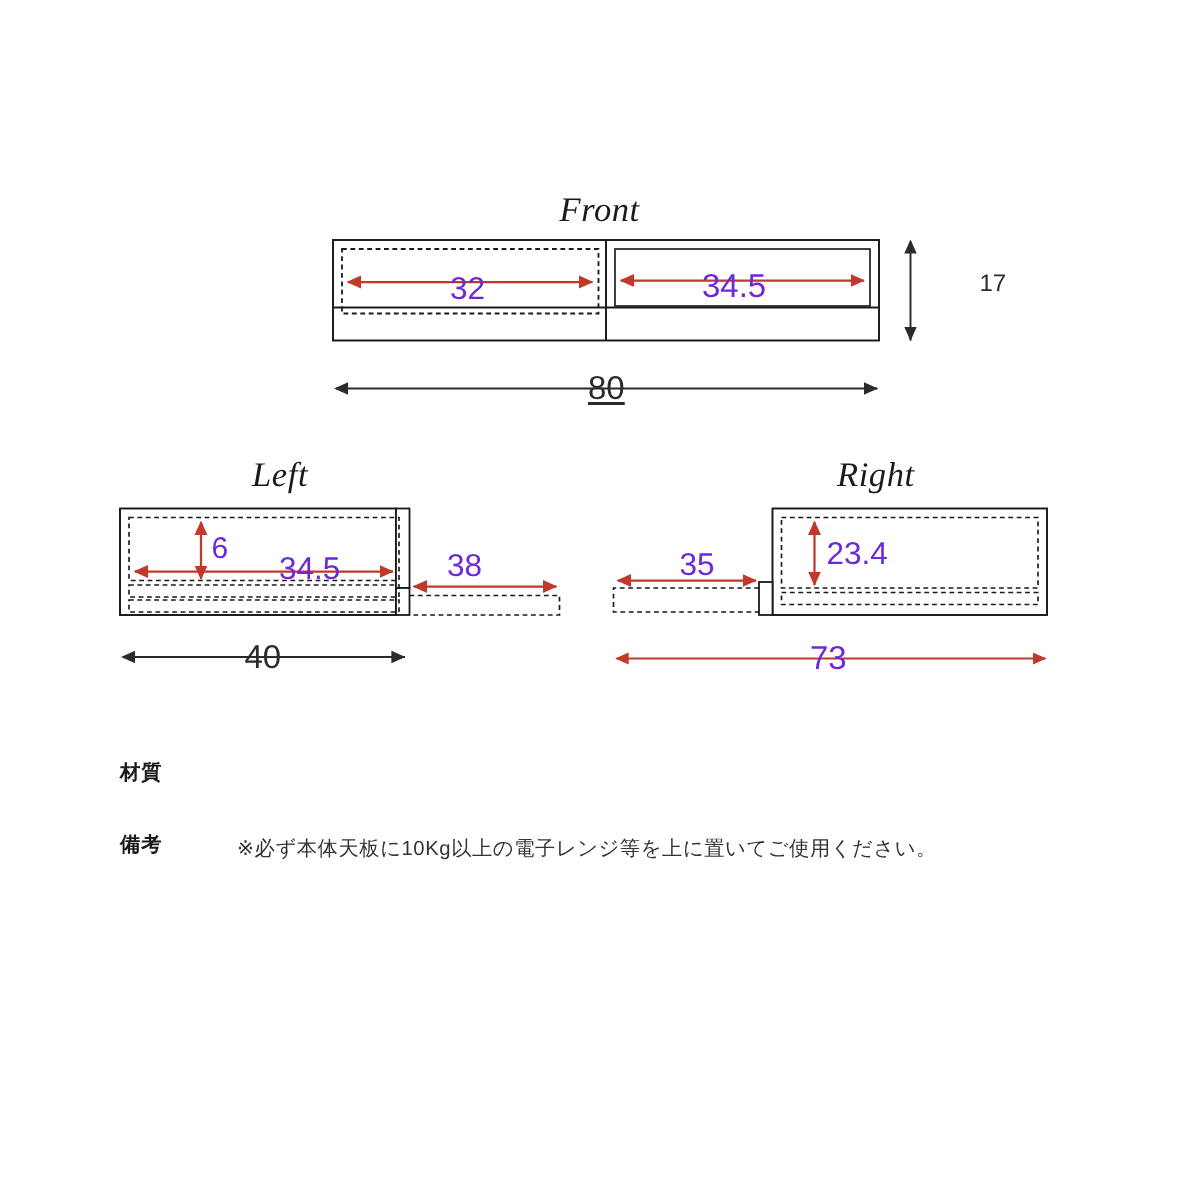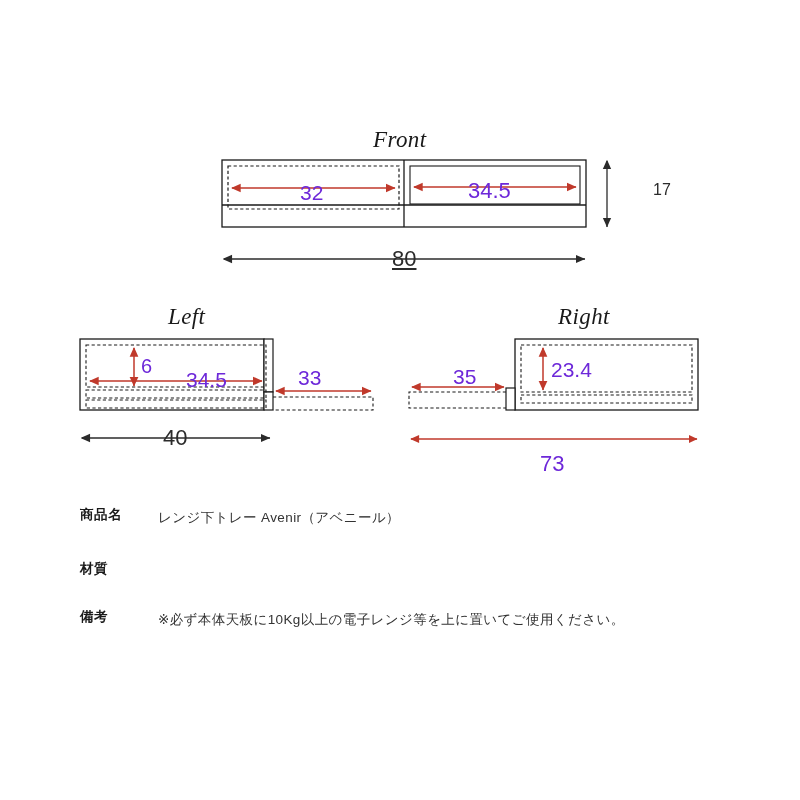--- a/index.html
+++ b/index.html
@@ -60,21 +60,21 @@
   #dim-front-17      { left: 617px; top: 182px;  font-size: 16px; margin-left: 36px; }
   #dim-front-80      { left: 392px; top: 248px;  font-size: 22px; text-decoration: underline; }
 
   #dim-left-6        { left: 141px; top: 356px;  font-size: 20px; }
   #dim-left-345      { left: 186px; top: 369px;  font-size: 21px; }
   #dim-left-33       { left: 298px; top: 367px;  font-size: 21px; }
   #dim-left-40       { left: 163px; top: 427px;  font-size: 22px; }
 
   #dim-right-35      { left: 453px; top: 366px;  font-size: 21px; text-align: center; }
   #dim-right-125     { left: 551px; top: 359px;  font-size: 21px; }
-  #dim-right-73      { left: 540px; top: 428px;  font-size: 22px; margin-top: 25px; }
+  #dim-right-73      { left: 540px; top: 428px;  font-size: 22px; }
 
   
   #spec-table {
     position: absolute;
     left: 80px;
     top: 505px;
     width: 640px;
   }
   .spec-row {
     display: flex;
@@ -187,34 +187,28 @@
   <div class="view-title" id="view-title-left">Left</div>
   <div class="view-title" id="view-title-right">Right</div>
 
   <div class="dim-label dim-red" id="dim-front-32">32</div>
   <div class="dim-label dim-red" id="dim-front-345">34.5</div>
   <div class="dim-label dim-dark" id="dim-front-17">17</div>
   <div class="dim-label dim-dark" id="dim-front-80">80</div>
 
   <div class="dim-label dim-red" id="dim-left-6">6</div>
   <div class="dim-label dim-red" id="dim-left-345">34.5</div>
-  <div class="dim-label dim-red" id="dim-left-33">33</div>
+  <div class="dim-label dim-red" id="dim-left-33">38</div>
   <div class="dim-label dim-dark" id="dim-left-40">40</div>
 
   <div class="dim-label dim-red" id="dim-right-35">35</div>
   <div class="dim-label dim-red" id="dim-right-125">23.4</div>
   <div class="dim-label dim-red" id="dim-right-73">73</div>
 
   <div id="spec-table">
-      <div class="spec-row">
-        <div class="spec-label">商品名</div>
-        <div class="spec-value">
-          <span class="line">レンジ下トレー Avenir（アベニール）</span>
-        </div>
-      </div>
       <div class="spec-row">
         <div class="spec-label">材質</div>
       </div>
       <div class="spec-row">
         <div class="spec-label">備考</div>
         <div class="spec-value">
           <span class="line">※必ず本体天板に10Kg以上の電子レンジ等を上に置いてご使用ください。</span>
         </div>
       </div>
     </div>

